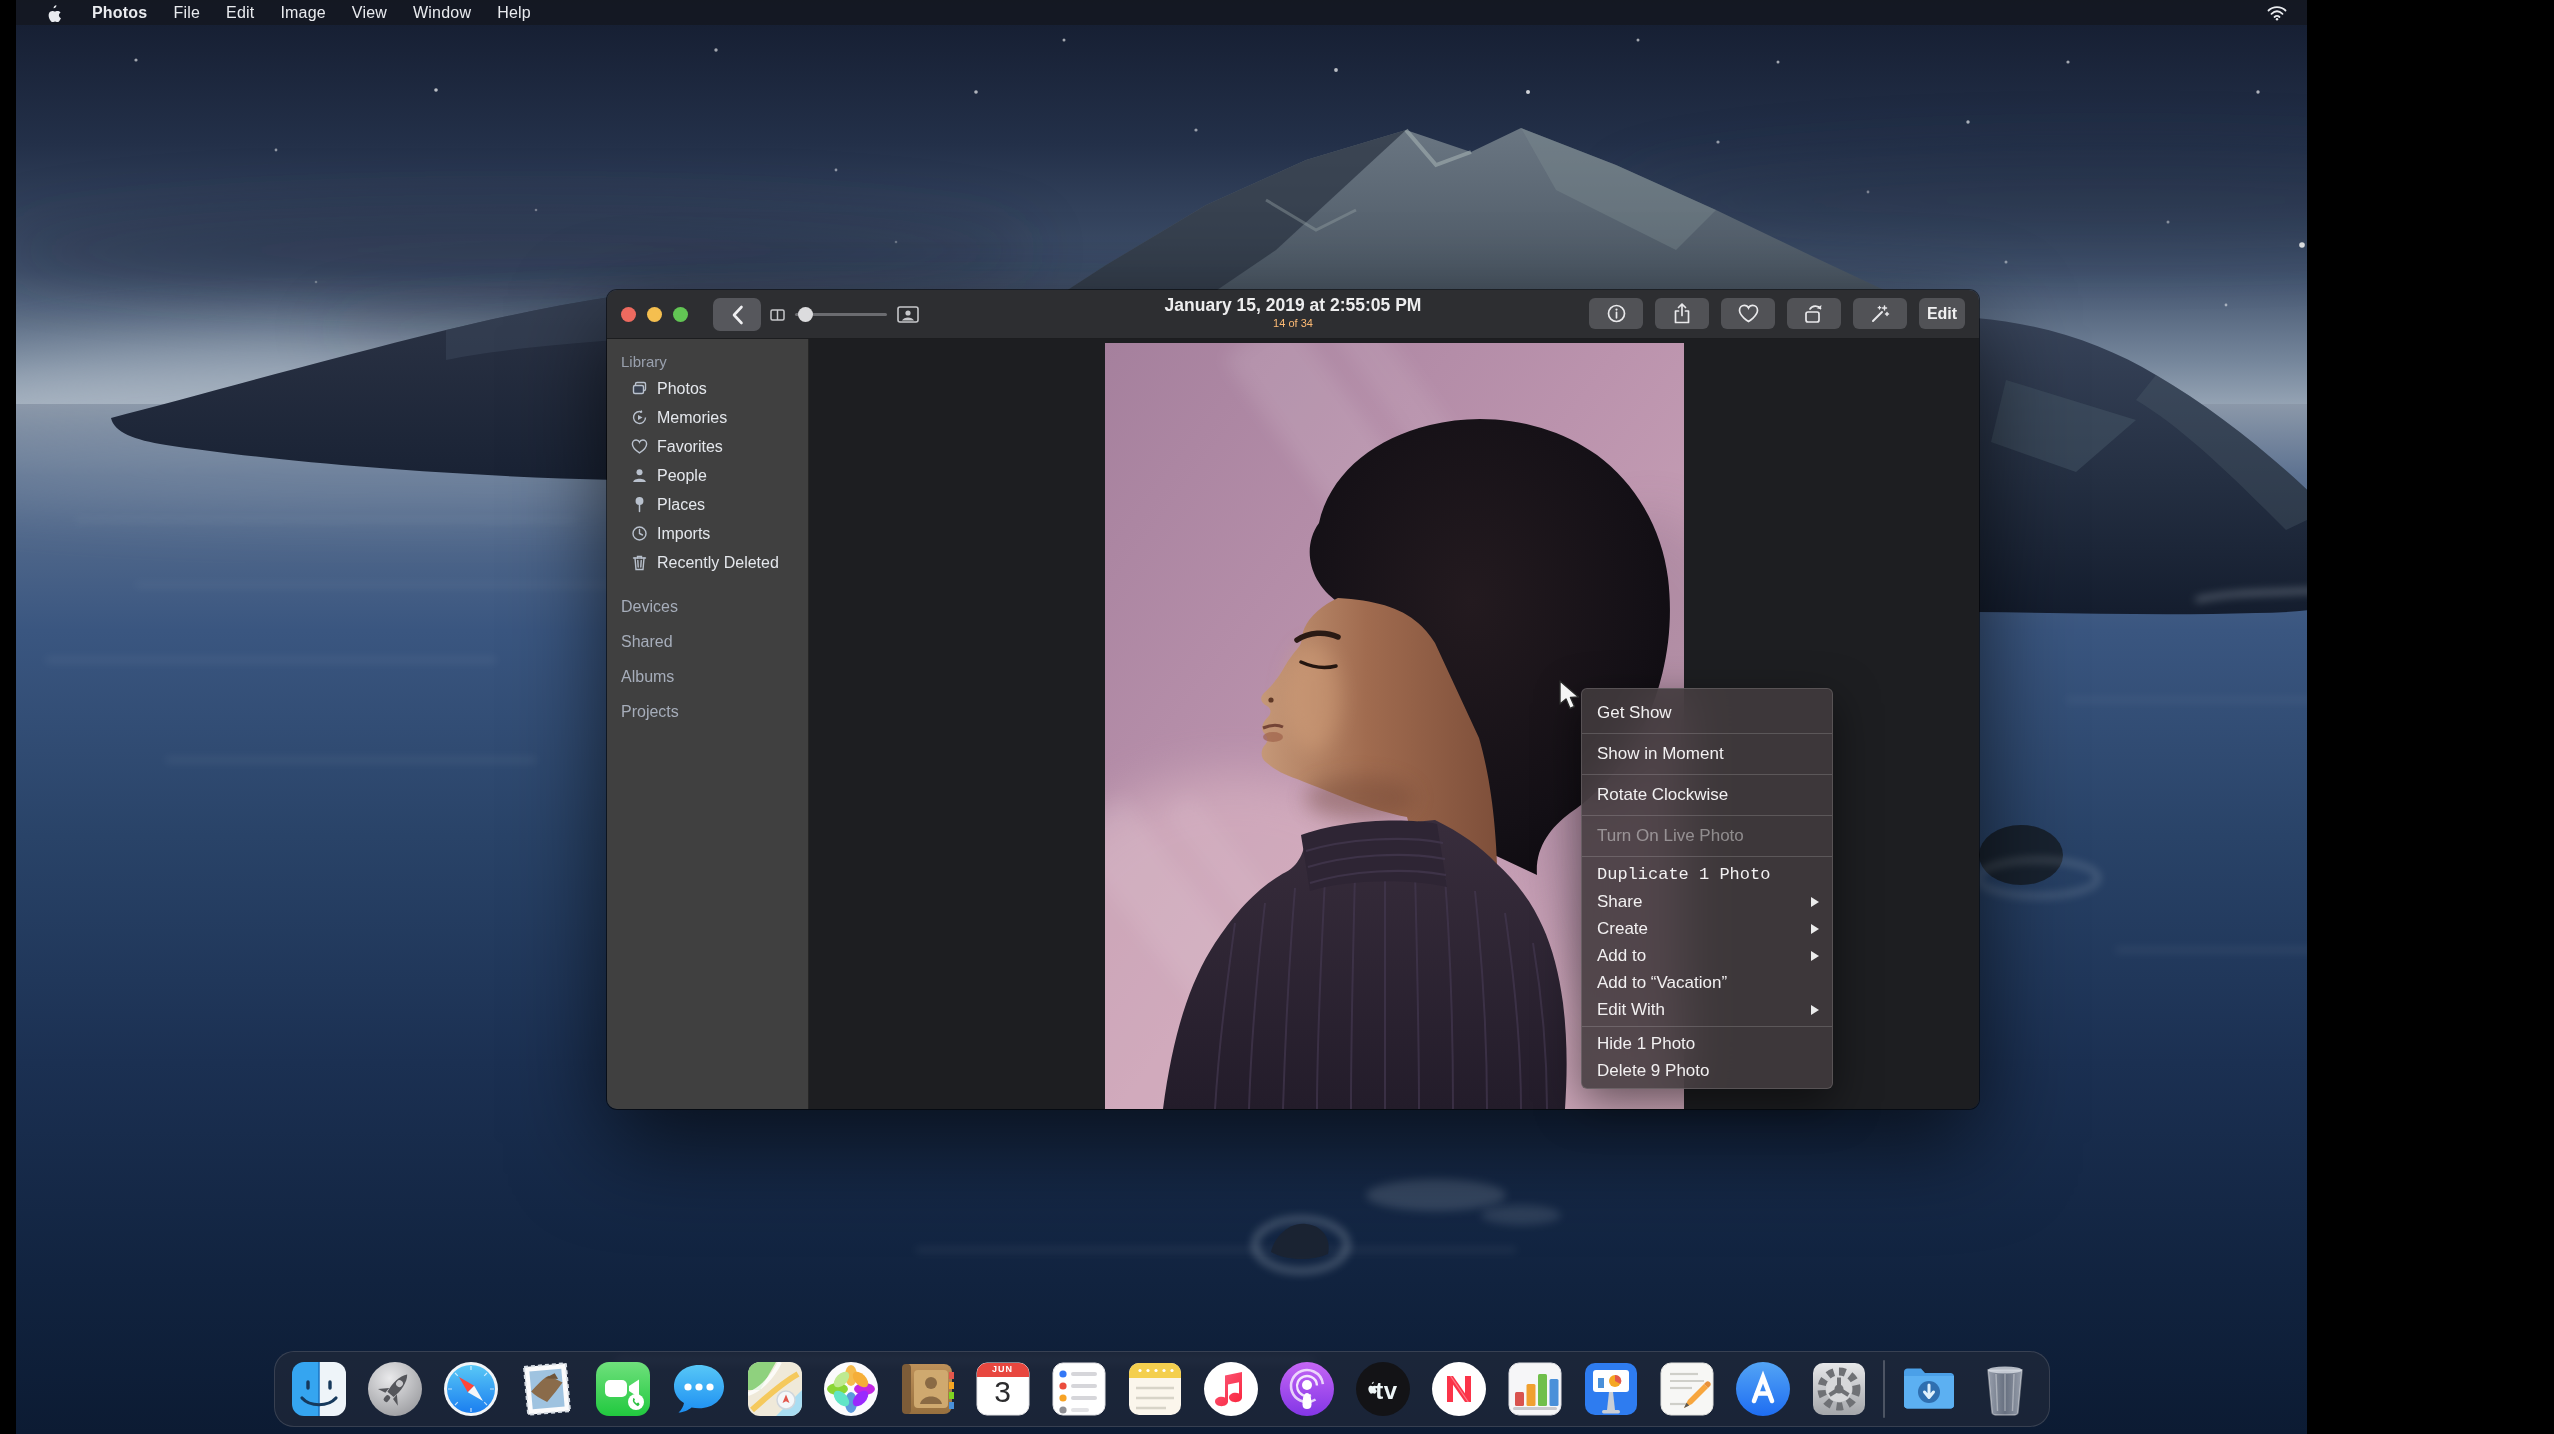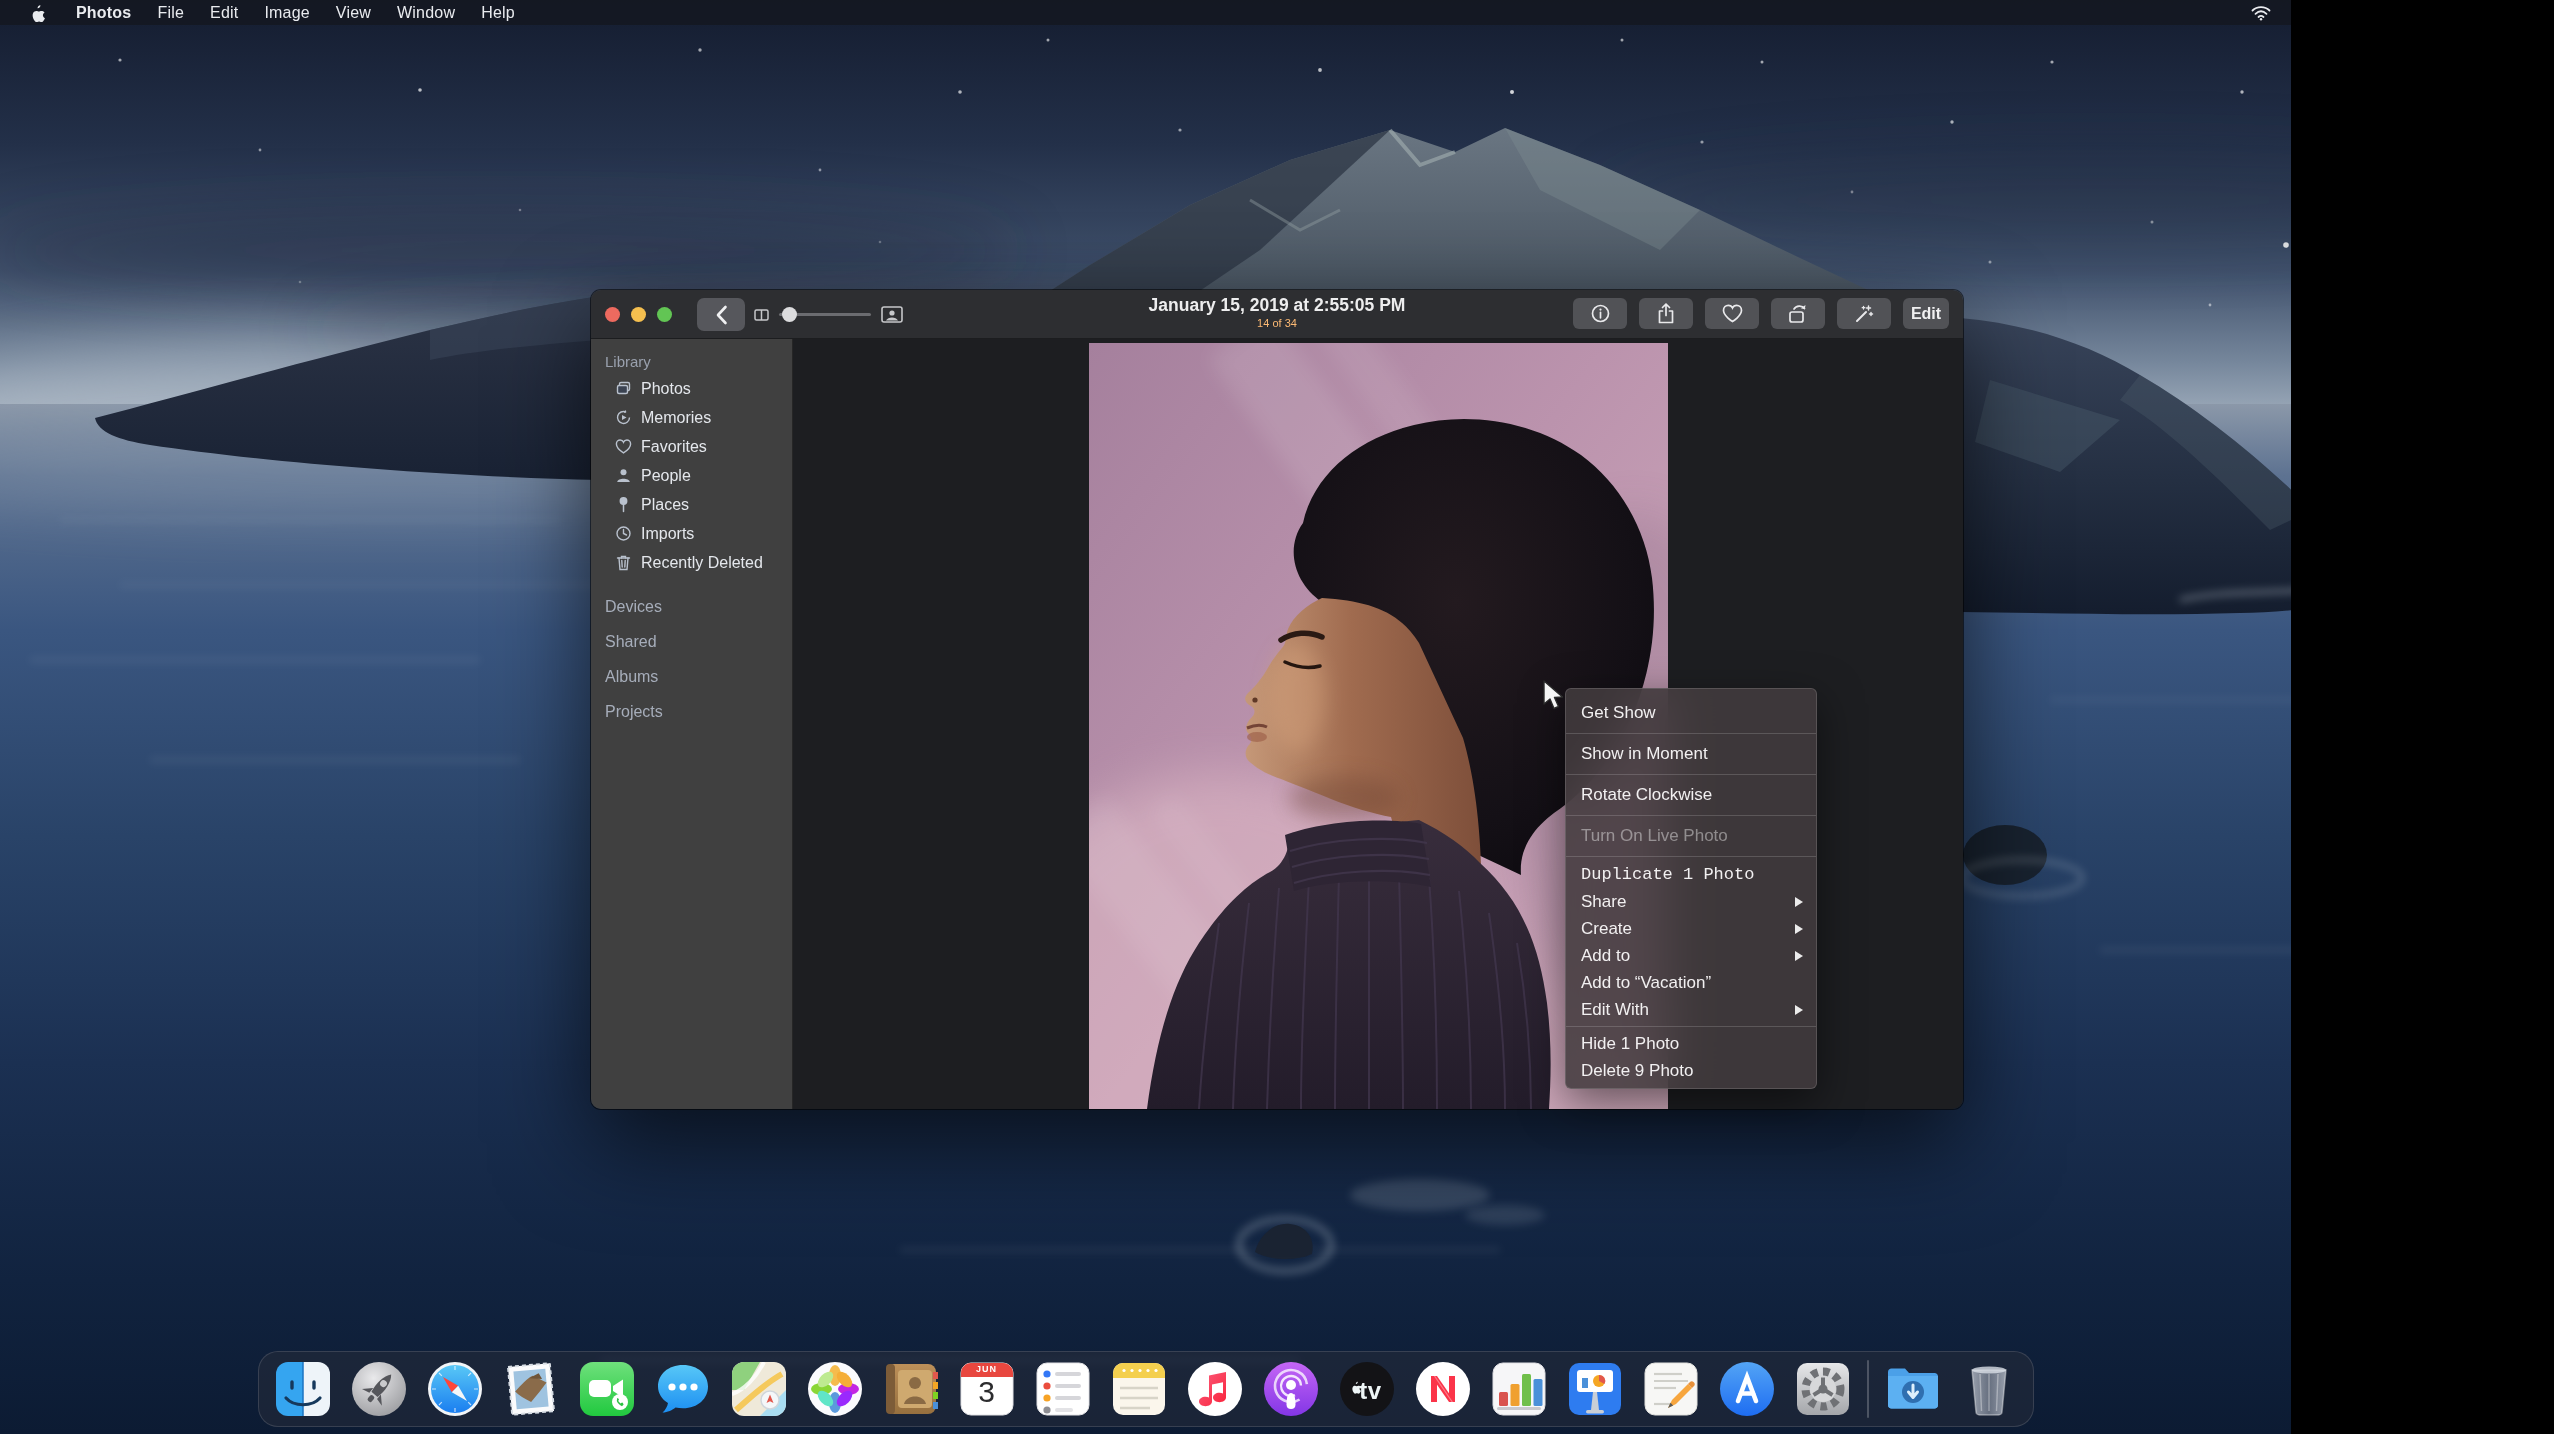--- a/index.html
+++ b/index.html
@@ -1,17 +1,17 @@
 <!DOCTYPE html>
 <html><head>
 <meta charset="utf-8">
 <style>
   html,body{margin:0;padding:0;width:2554px;height:1434px;overflow:hidden;background:#000;
     font-family:"Liberation Sans","DejaVu Sans",sans-serif;-webkit-font-smoothing:antialiased;}
-  .desktop{position:absolute;inset:0;width:2291px;height:1434px;overflow:hidden;}
+  .desktop{position:absolute;inset:0;width:2291px;height:1434px;overflow:hidden;margin-left:16px;}
   .wallpaper{position:absolute;left:0;top:0;}
 
   
   .menubar{position:absolute;left:0;top:0;width:2554px;height:25px;background:rgba(20,24,33,.88);
     display:flex;align-items:center;justify-content:space-between;color:#e9ebef;font-size:16px;z-index:40;}
   .mb-left{display:flex;align-items:center;padding-left:20px;}
   .mb-left .apple{display:flex;align-items:center;margin-right:8px;padding:0 10px;}
   .mb-item{padding:0 13px;letter-spacing:.2px;}
   .mb-item.bold{font-weight:700;}
   .mb-right{display:flex;align-items:center;gap:20px;padding-right:16px;}

